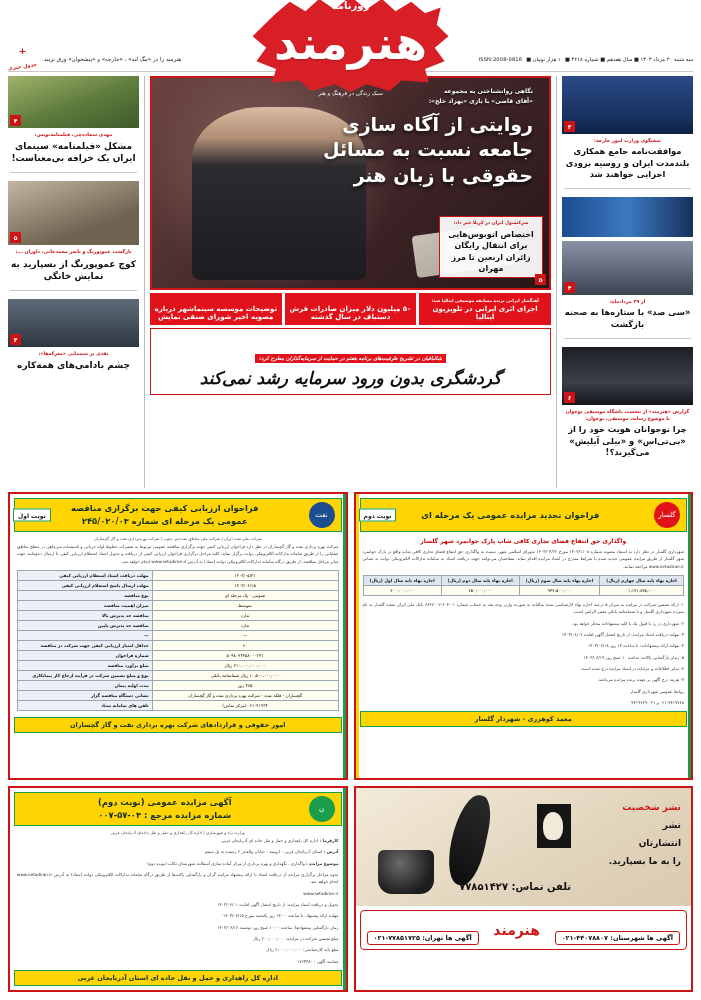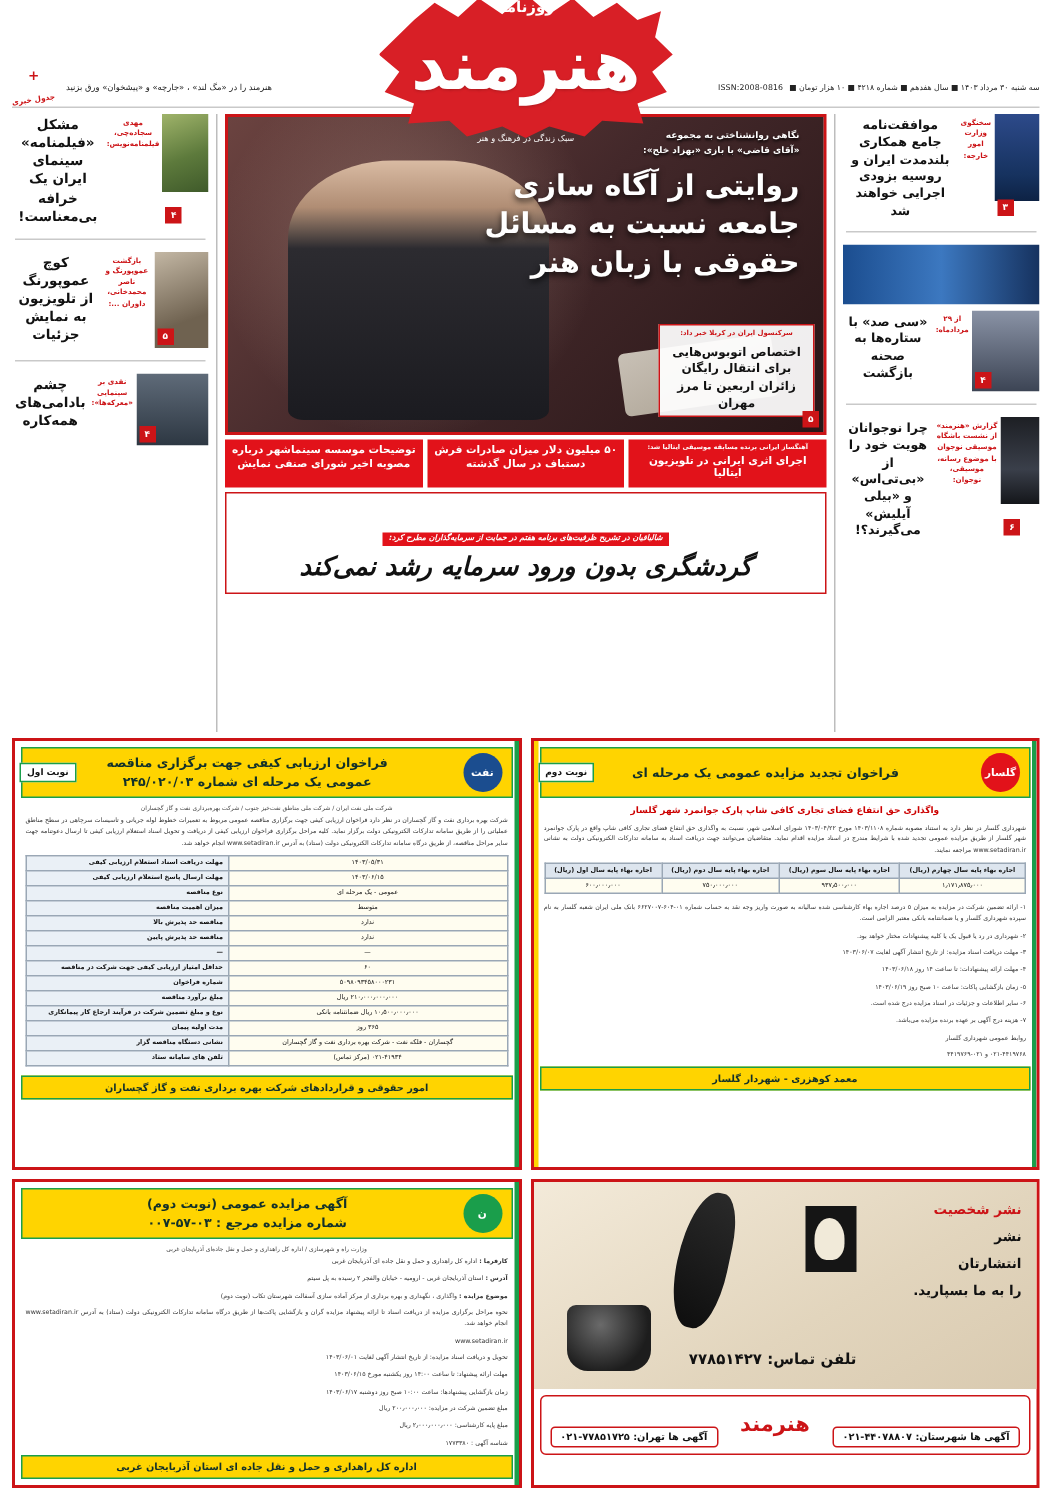--- a/index.html
+++ b/index.html
@@ -54,21 +54,21 @@
   }
 
   
   .cols { position:absolute; top:76px; left:8px; right:8px; height:412px; display:flex; gap:5px; direction:rtl; }
   .col-side { width:131px; display:flex; flex-direction:column; gap:4px; }
   .col-center { flex:1; display:flex; flex-direction:column; gap:3px; }
 
   .vline { width:1px; background:#bdbdbd; align-self:stretch; }
 
   
-  .sblock { display:flex; flex-direction:row; }
+  .sblock { display:flex; flex-direction:column; }
   .sphoto { position:relative; width:100%; overflow:hidden; border:0; }
   .sphoto .ph { width:100%; display:block; }
   .pagenum {
     position:absolute; bottom:2px; left:2px; background:#cc1417; color:#fff;
     font-size:6px; font-weight:700; width:11px; height:11px; line-height:11px; text-align:center;
   }
   .kicker { color:#cc1417; font-size:4.8px; font-weight:700; text-align:center; line-height:1.5; margin-top:3px; padding:0 2px;}
   .stitle { font-size:9px; font-weight:700; color:#111; text-align:center; line-height:1.35; margin-top:2px; padding:0 2px; }
   .stitle.sm { font-size:8.4px; }
   .hr-thin { height:1px; background:#c9c9c9; margin:4px 2px; }
@@ -118,21 +118,21 @@
     position:absolute; right:6px; bottom:10px; width:104px; background:rgba(255,255,255,.93);
     border:1px solid #cc1417; padding:3px 4px; text-align:center; direction:rtl;
   }
   .lead-inner-box .kicker { font-size:4.6px; margin:0 0 2px; }
   .lead-inner-box .t { font-size:8px; font-weight:700; line-height:1.4; color:#111; }
 
   
   .promorow { display:flex; gap:3px; height:32px; direction:rtl; }
   .promo {
     flex:1; background:#e2121a; color:#fff; padding:3px 4px; text-align:center;
-    display:flex; flex-direction:column; justify-content:flex-start; direction:rtl;
+    display:flex; flex-direction:column; justify-content:flex-end; direction:rtl;
   }
   .promo .k { font-size:4.4px; font-weight:700; line-height:1.3; margin-bottom:1px; opacity:.97;}
   .promo .t { font-size:7px; font-weight:700; line-height:1.25; }
 
   
   .banner { border:1px solid #cc1417; padding:16px 6px 5px; text-align:center; direction:rtl;font-style:italic; }
   .banner .k {
     display:inline-block; background:#e2121a; color:#fff; font-size:5.2px; font-weight:700;
     padding:1.5px 4px; line-height:1.3;
   }
@@ -144,21 +144,21 @@
   .adbox {
     flex:1; border:2px solid #cc1417; background:#fff; position:relative; overflow:hidden;
     display:flex; flex-direction:column;
   }
   .adhead {
     background:#ffd400; border:1.5px solid #1a9e4b; margin:4px; padding:3px 6px;
     display:flex; align-items:center; justify-content:space-between; direction:rtl; position:relative;
   }
   .adhead .logo {
     width:26px; height:26px; border-radius:50%; background:#e2121a;
-    display:flex; align-items:center; justify-content:center; color:#fff; font-size:7px; font-weight:700;
+    display:flex; align-items:center; justify-content:center; color:#fff; font-size:7px; font-weight:400;
     flex:0 0 auto;
   }
   .adhead .logo.green { background:#1a9e4b; }
   .adhead .logo.blue  { background:#1b4d8f; }
   .adhead .txt { flex:1; text-align:center; font-size:8.4px; font-weight:700; color:#12302a; line-height:1.5; }
   .adhead .txt .l2 { display:block; }
   .nobat {
     position:absolute; left:-2px; top:50%; transform:translateY(-50%);
     background:#fff; border:1px solid #1a9e4b; font-size:6px; font-weight:700; color:#111;
     padding:2px 4px;
@@ -173,21 +173,21 @@
   .adtable td.lbl { background:#eaf0f6; text-align:right; font-weight:700; width:42%; }
   .adtable td.val { background:#fffdf0; }
   .adfoot {
     margin-top:auto; background:#ffd400; border:1.5px solid #1a9e4b; margin:3px 4px 4px;
     padding:3px 6px; font-size:6.5px; font-weight:700; text-align:center; color:#12302a; direction:rtl;
   }
   .greenbar { position:absolute; right:0; top:0; bottom:0; width:3px; background:#1a9e4b; }
   .yellowbar{ position:absolute; left:0; top:0; bottom:0; width:3px; background:#ffd400; }
 
   
-  .pubad { position:relative; background:#fef9c3; overflow:hidden; height:138px; }
+  .pubad { position:relative; background:#fef9c3; overflow:hidden; height:118px; }
   .pubad .paper { position:absolute; inset:0; background:linear-gradient(150deg,#f3ead9,#e2d5bd 60%,#d9cab0); }
   .pubad .inkwell {
     position:absolute; left:22px; bottom:12px; width:56px; height:44px; border-radius:6px 6px 14px 14px;
     background:radial-gradient(circle at 40% 30%,#6a6a6a,#1d1d1d 70%);
   }
   .pubad .feather {
     position:absolute; left:96px; top:6px; width:34px; height:92px;
     background:linear-gradient(200deg,#2b2b2b,#0d0d0d); border-radius:60% 40% 50% 50%;
     transform:rotate(12deg);
   }
@@ -335,21 +335,21 @@
         <div class="stitle">مشکل «فیلمنامه» سینمای ایران یک خرافه بی‌معناست!</div>
       </div>
       <div class="hr-thin"></div>
 
       <div class="sblock">
         <div class="sphoto">
           <div class="ph ph-family"></div>
           <span class="pagenum">۵</span>
         </div>
         <div class="kicker">بازگشت عموپورنگ و ناصر محمدخانی، داوران ...:</div>
-        <div class="stitle">کوچ عموپورنگ از تلویزیون به نمایش جزئیات</div>
+        <div class="stitle">کوچ عموپورنگ از بسپارید به نمایش خانگی</div>
       </div>
       <div class="hr-thin"></div>
 
       <div class="sblock">
         <div class="sphoto">
           <div class="ph ph-car"></div>
           <span class="pagenum">۴</span>
         </div>
         <div class="kicker">نقدی بر سینمایی «معرکه‌ها»:</div>
         <div class="stitle">چشم بادامی‌های همه‌کاره</div>

